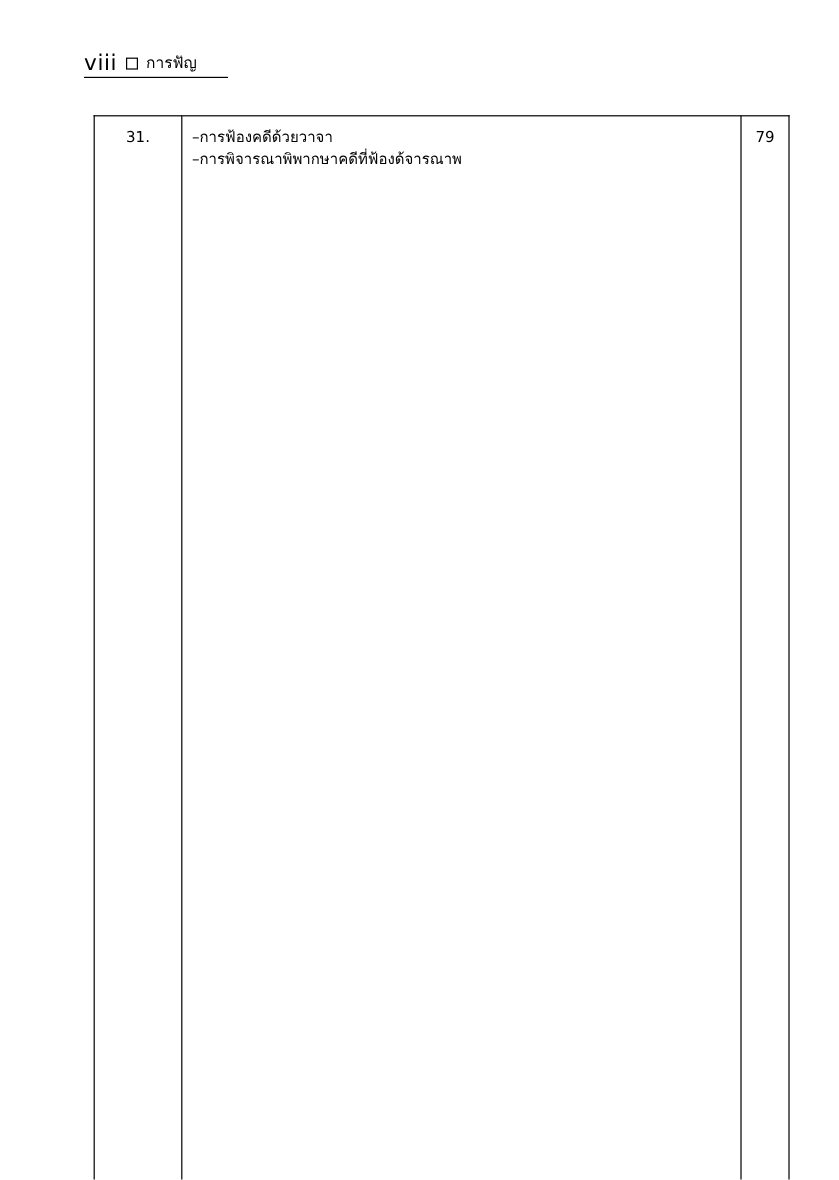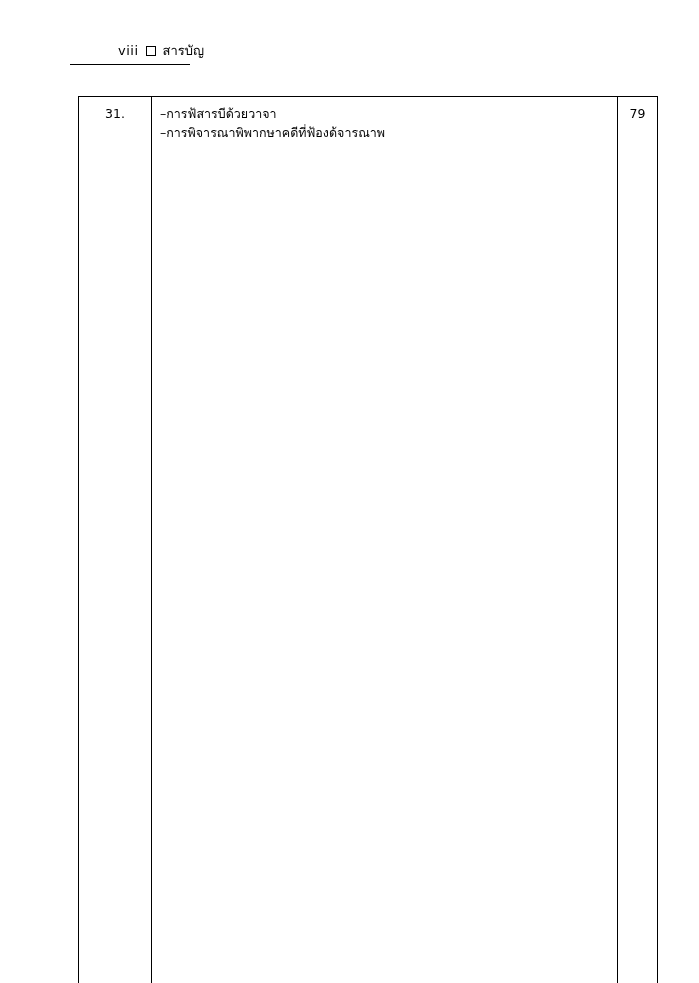--- a/index.html
+++ b/index.html
@@ -26,23 +26,22 @@
     left: 70px;
     top: 44px;
     width: 180px;
     display: flex;
     align-items: center;
     gap: 7px;
     font-size: 13px;
     line-height: 1;
   }
   .header .folio {
-    font-size: 13px;
+    font-size: 18px;
     letter-spacing: 0.5px;
-    margin-left: 48px;
   }
   .header .sqmark {
     display: inline-block;
     width: 10px;
     height: 10px;
     border: 1.4px solid #000;
     box-sizing: border-box;
   }
   .header .htitle {
     font-size: 13px;
@@ -92,30 +91,30 @@
   }
 </style>
 </head>
 <body>
 
 <div class="page">
 
   <div class="header">
     <span class="folio">viii</span>
     <span class="sqmark"></span>
-    <span class="htitle">สารบัญ</span>
+    <span class="htitle">การฟัญ</span>
   </div>
   <div class="header-rule"></div>
 
   <table class="toc">
     <tbody>
         <tr>
           <td class="num">31.</td>
           <td class="entry">
-            <span class="line">–การฟ้สารบีด้วยวาจา</span>
+            <span class="line">–การฟ้องคดีด้วยวาจา</span>
             <span class="line">–การพิจารณาพิพากษาคดีที่ฟ้องด้จารณาพ</span>
           </td>
           <td class="page">79</td>
         </tr>
       </tbody>
   </table>
 
 </div>
 
 </body></html>

